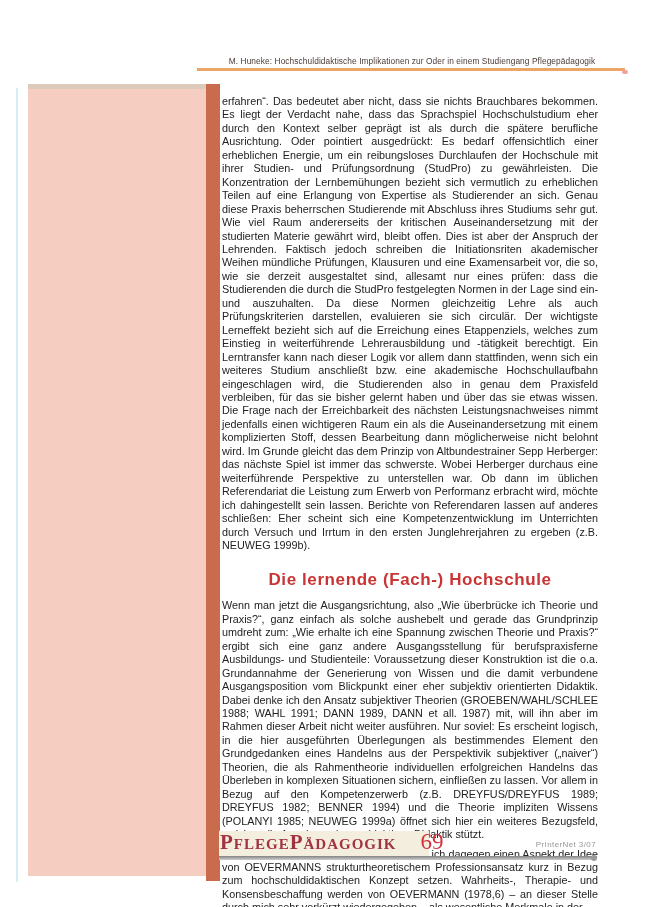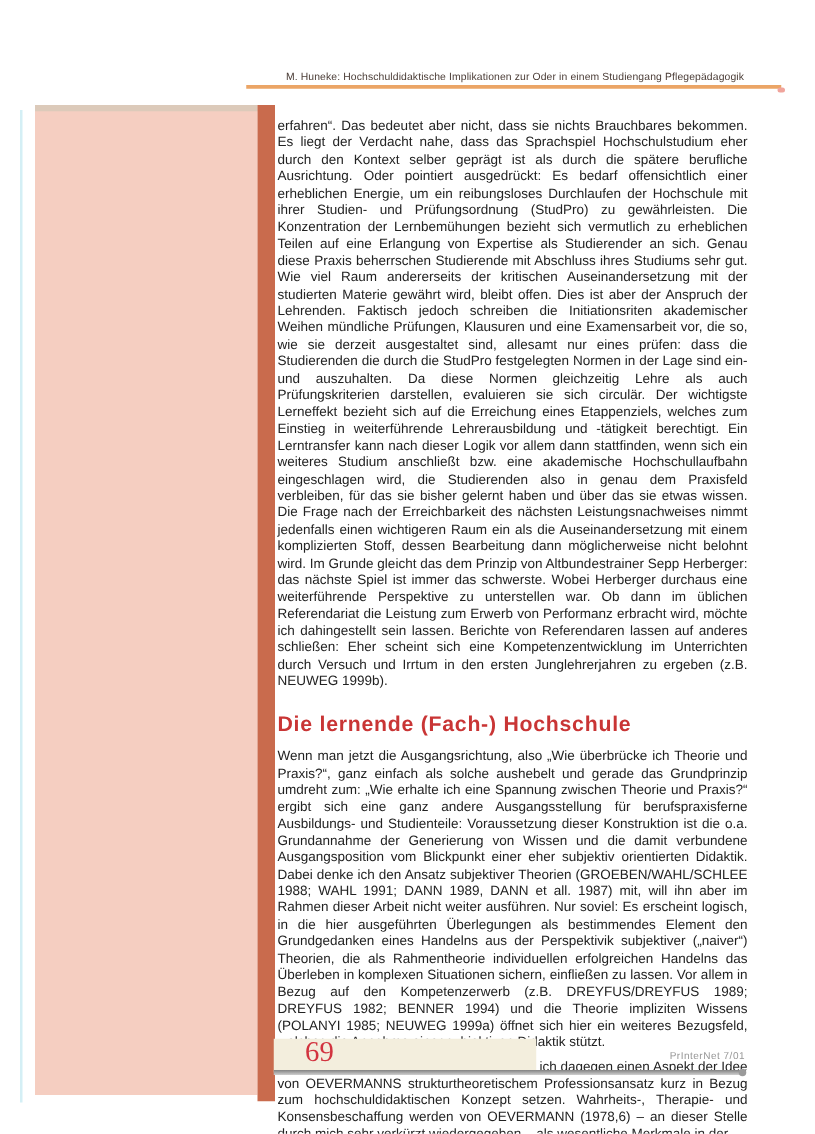--- a/index.html
+++ b/index.html
@@ -33,21 +33,21 @@
     background:#c96b4d;
   }
   .article{
     position:absolute;left:222px;top:95px;width:376px;
     font-size:10.8px;line-height:13.45px;color:#222222;
     text-align:justify;hyphens:auto;-webkit-hyphens:auto;
   }
   .article p{margin:0 0 6px 0;}
   .section-heading{
     font-size:17px;font-weight:bold;color:#c93535;letter-spacing:0.6px;
-    margin:18px 0 9px 0;line-height:20px;text-align:left;
+    margin:18px 0 9px 0;line-height:20px;text-align:center;
   }
   .footer{
     position:absolute;left:219px;top:828px;width:379px;height:38px;
   }
   .footer-highlight{
     position:absolute;left:0;top:3px;width:210px;height:27px;
     background:#f3eedd;
   }
   .journal-line{
     position:absolute;left:1px;top:0;display:flex;align-items:baseline;
@@ -88,18 +88,19 @@
 <div class="article">
   <p>erfahren“. Das bedeutet aber nicht, dass sie nichts Brauchbares bekommen. Es liegt der Verdacht nahe, dass das Sprachspiel Hochschulstudium eher durch den Kontext selber geprägt ist als durch die spätere berufliche Ausrichtung. Oder pointiert ausgedrückt: Es bedarf offensichtlich einer erheblichen Energie, um ein reibungsloses Durchlaufen der Hochschule mit ihrer Studien- und Prüfungsordnung (StudPro) zu gewährleisten. Die Konzentration der Lernbemühungen bezieht sich vermutlich zu erheblichen Teilen auf eine Erlangung von Expertise als Studierender an sich. Genau diese Praxis beherrschen Studierende mit Abschluss ihres Studiums sehr gut. Wie viel Raum andererseits der kritischen Auseinandersetzung mit der studierten Materie gewährt wird, bleibt offen. Dies ist aber der Anspruch der Lehrenden. Faktisch jedoch schreiben die Initiationsriten akademischer Weihen mündliche Prüfungen, Klausuren und eine Examensarbeit vor, die so, wie sie derzeit ausgestaltet sind, allesamt nur eines prüfen: dass die Studierenden die durch die StudPro festgelegten Normen in der Lage sind ein- und auszuhalten. Da diese Normen gleichzeitig Lehre als auch Prüfungskriterien darstellen, evaluieren sie sich circulär. Der wichtigste Lerneffekt bezieht sich auf die Erreichung eines Etappenziels, welches zum Einstieg in weiterführende Lehrerausbildung und -tätigkeit berechtigt. Ein Lerntransfer kann nach dieser Logik vor allem dann stattfinden, wenn sich ein weiteres Studium anschließt bzw. eine akademische Hochschullaufbahn eingeschlagen wird, die Studierenden also in genau dem Praxisfeld verbleiben, für das sie bisher gelernt haben und über das sie etwas wissen. Die Frage nach der Erreichbarkeit des nächsten Leistungsnachweises nimmt jedenfalls einen wichtigeren Raum ein als die Auseinandersetzung mit einem komplizierten Stoff, dessen Bearbeitung dann möglicherweise nicht belohnt wird. Im Grunde gleicht das dem Prinzip von Altbundestrainer Sepp Herberger: das nächste Spiel ist immer das schwerste. Wobei Herberger durchaus eine weiterführende Perspektive zu unterstellen war. Ob dann im üblichen Referendariat die Leistung zum Erwerb von Performanz erbracht wird, möchte ich dahingestellt sein lassen. Berichte von Referendaren lassen auf anderes schließen: Eher scheint sich eine Kompetenzentwicklung im Unterrichten durch Versuch und Irrtum in den ersten Junglehrerjahren zu ergeben (z.B. NEUWEG 1999b).</p>
   <h2 class="section-heading">Die lernende (Fach-) Hochschule</h2>
   <p>Wenn man jetzt die Ausgangsrichtung, also „Wie überbrücke ich Theorie und Praxis?“, ganz einfach als solche aushebelt und gerade das Grundprinzip umdreht zum: „Wie erhalte ich eine Spannung zwischen Theorie und Praxis?“ ergibt sich eine ganz andere Ausgangsstellung für berufspraxisferne Ausbildungs- und Studienteile: Voraussetzung dieser Konstruktion ist die o.a. Grundannahme der Generierung von Wissen und die damit verbundene Ausgangsposition vom Blickpunkt einer eher subjektiv orientierten Didaktik. Dabei denke ich den Ansatz subjektiver Theorien (GROEBEN/WAHL/SCHLEE 1988; WAHL 1991; DANN 1989, DANN et all. 1987) mit, will ihn aber im Rahmen dieser Arbeit nicht weiter ausführen. Nur soviel: Es erscheint logisch, in die hier ausgeführten Überlegungen als bestimmendes Element den Grundgedanken eines Handelns aus der Perspektivik subjektiver („naiver“) Theorien, die als Rahmentheorie individuellen erfolgreichen Handelns das Überleben in komplexen Situationen sichern, einfließen zu lassen. Vor allem in Bezug auf den Kompetenzerwerb (z.B. DREYFUS/DREYFUS 1989; DREYFUS 1982; BENNER 1994) und die Theorie impliziten Wissens (POLANYI 1985; NEUWEG 1999a) öffnet sich hier ein weiteres Bezugsfeld, welches die Annahme einer subjektiven Didaktik stützt.</p>
   <p>Im Rahmen weiterer Überlegungen möchte ich dagegen einen Aspekt der Idee von OEVERMANNS strukturtheoretischem Professionsansatz kurz in Bezug zum hochschuldidaktischen Konzept setzen. Wahrheits-, Therapie- und Konsensbeschaffung werden von OEVERMANN (1978,6) – an dieser Stelle durch mich sehr verkürzt wiedergegeben – als wesentliche Merkmale in der</p>
 </div>
 
 <div class="footer">
   <div class="footer-highlight"></div>
   <div class="journal-line">
+    <span class="journal-name">PflegePädagogik</span>
     <span class="page-number">69</span>
   </div>
-  <span class="issue-label">PrInterNet 7/01</span>
+  <span class="issue-label">PrInterNet 3/07</span>
   <div class="footer-rule"></div>
   <div class="footer-rule-cap"></div>
 </div>
 
 </body></html>

